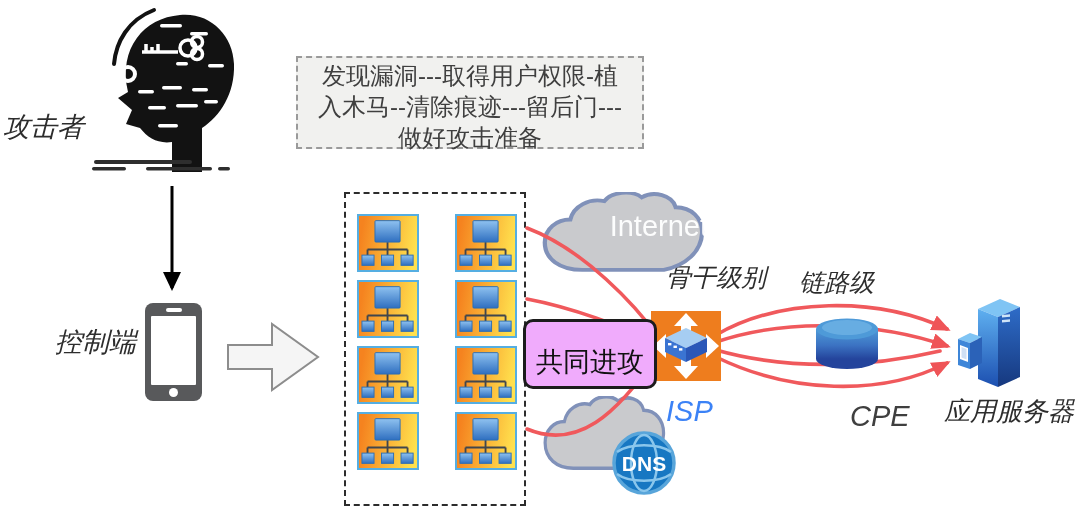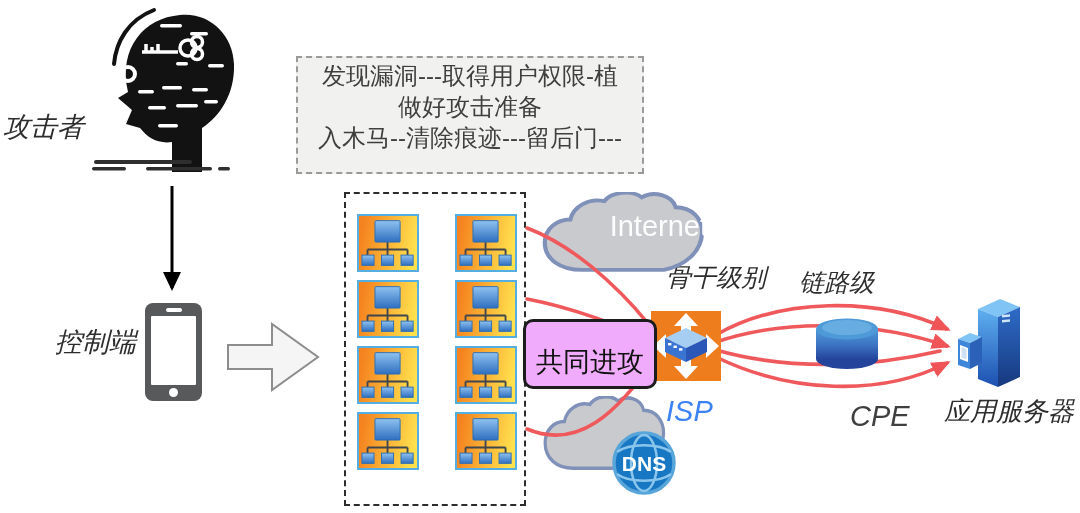--- a/index.html
+++ b/index.html
@@ -6,21 +6,21 @@
   .stage{position:relative;width:1080px;height:513px;background:#ffffff;overflow:hidden;
          font-family:"Liberation Sans","DejaVu Sans",sans-serif;}
   .abs{position:absolute;}
   .lbl{position:absolute;color:#2d2d2d;white-space:nowrap;line-height:1.15;font-style:italic;}
 
   
   .lbl-attacker{left:3px;top:112px;font-size:27px;}
   .head-svg{left:88px;top:2px;width:150px;height:172px;z-index:2;}
 
   
-  .plan-box{left:296px;top:56px;width:348px;height:118px;box-sizing:border-box;
+  .plan-box{left:296px;top:56px;width:348px;height:93px;box-sizing:border-box;
             border:2px dashed #9a9a9a;background:#f1f1ef;color:#3f3f3f;
             font-size:24px;line-height:31px;text-align:center;padding-top:2px;z-index:2;}
 
   
   .lbl-controller{left:55px;top:327px;font-size:27px;}
   .phone{left:145px;top:303px;width:57px;height:98px;background:#58595b;border-radius:8px;z-index:2;}
   .phone .screen{position:absolute;left:6px;right:6px;top:13px;bottom:16px;background:#fff;border-radius:1px;}
   .phone .slit{position:absolute;left:50%;top:5px;width:16px;height:4px;margin-left:-8px;background:#fff;border-radius:2px;}
   .phone .home{position:absolute;left:50%;bottom:4px;width:9px;height:9px;margin-left:-4.5px;background:#fff;border-radius:50%;}
 
@@ -118,22 +118,22 @@
       <rect x="6" y="158" width="98" height="4" rx="2"></rect>
         <rect x="4" y="165" width="34" height="3.5" rx="1.7"></rect>
       <rect x="58" y="165" width="66" height="3.5" rx="1.7"></rect>
         <rect x="130" y="165" width="12" height="3.5" rx="1.7"></rect>
     </g>
   </svg>
   <div class="lbl lbl-attacker">攻击者</div>
 
   <div class="abs plan-box">
     <div>发现漏洞---取得用户权限-植</div>
+    <div>入木马--清除痕迹---留后门---</div>
     <div>做好攻击准备</div>
-    <div>入木马--清除痕迹---留后门---</div>
   </div>
 
   <div class="lbl lbl-controller">控制端</div>
   <div class="abs phone">
     <div class="slit"></div>
     <div class="screen"></div>
     <div class="home"></div>
   </div>
 
   <div class="abs cloud-internet">

